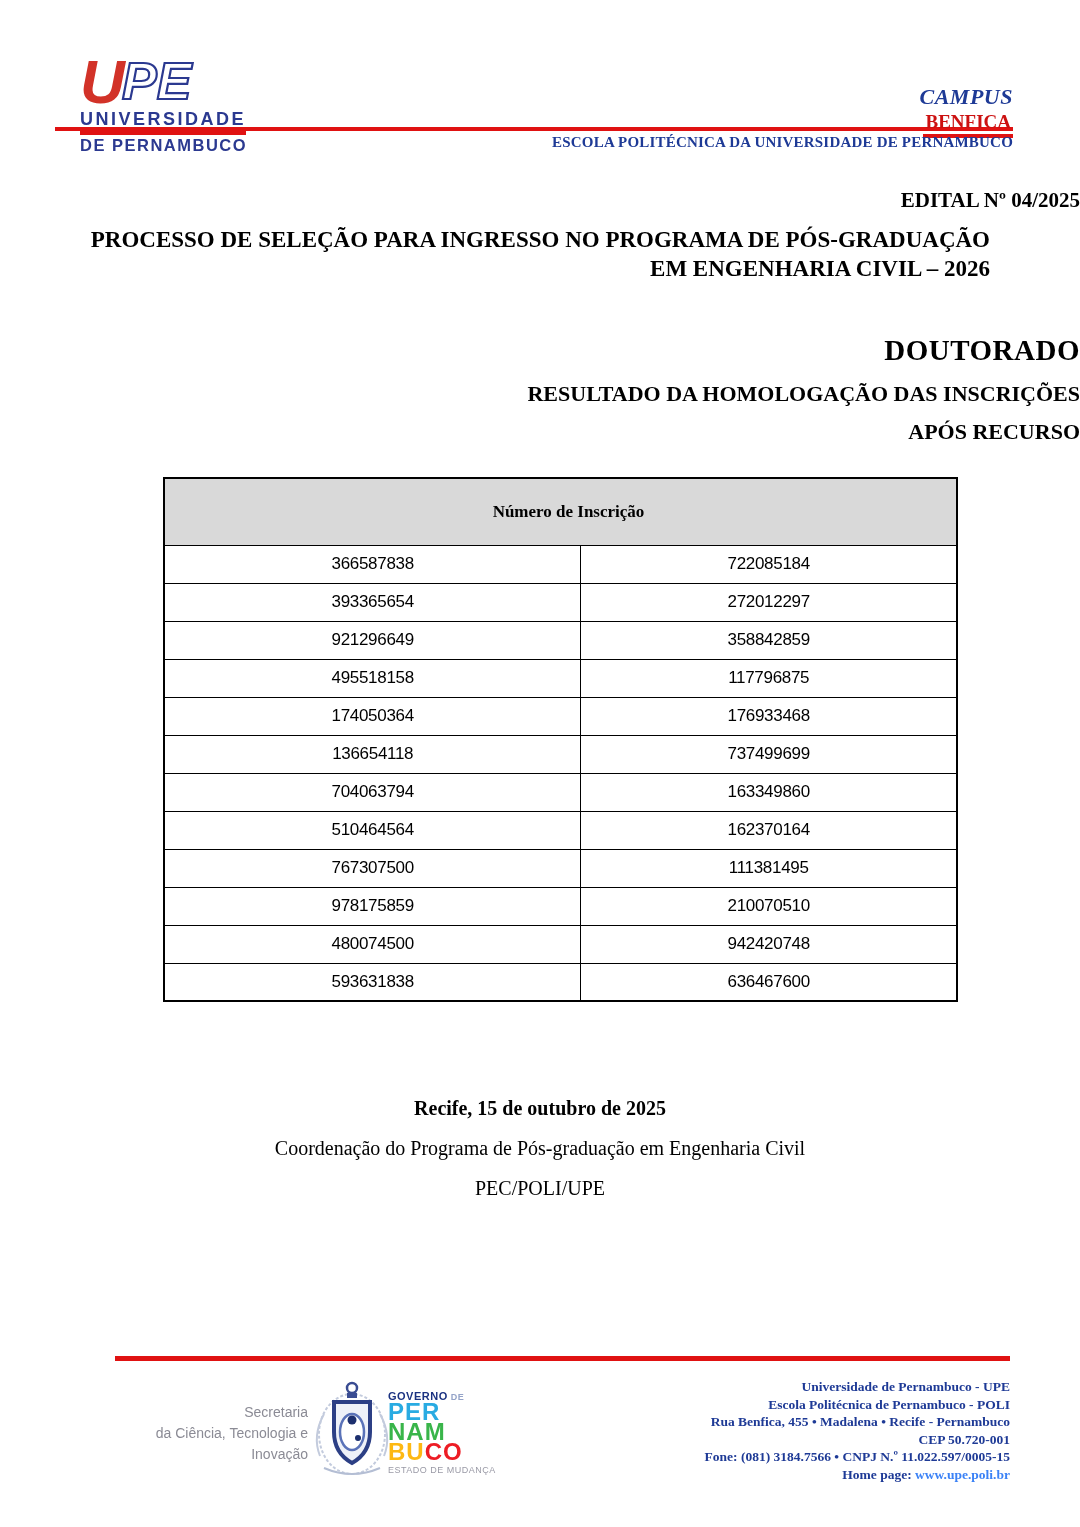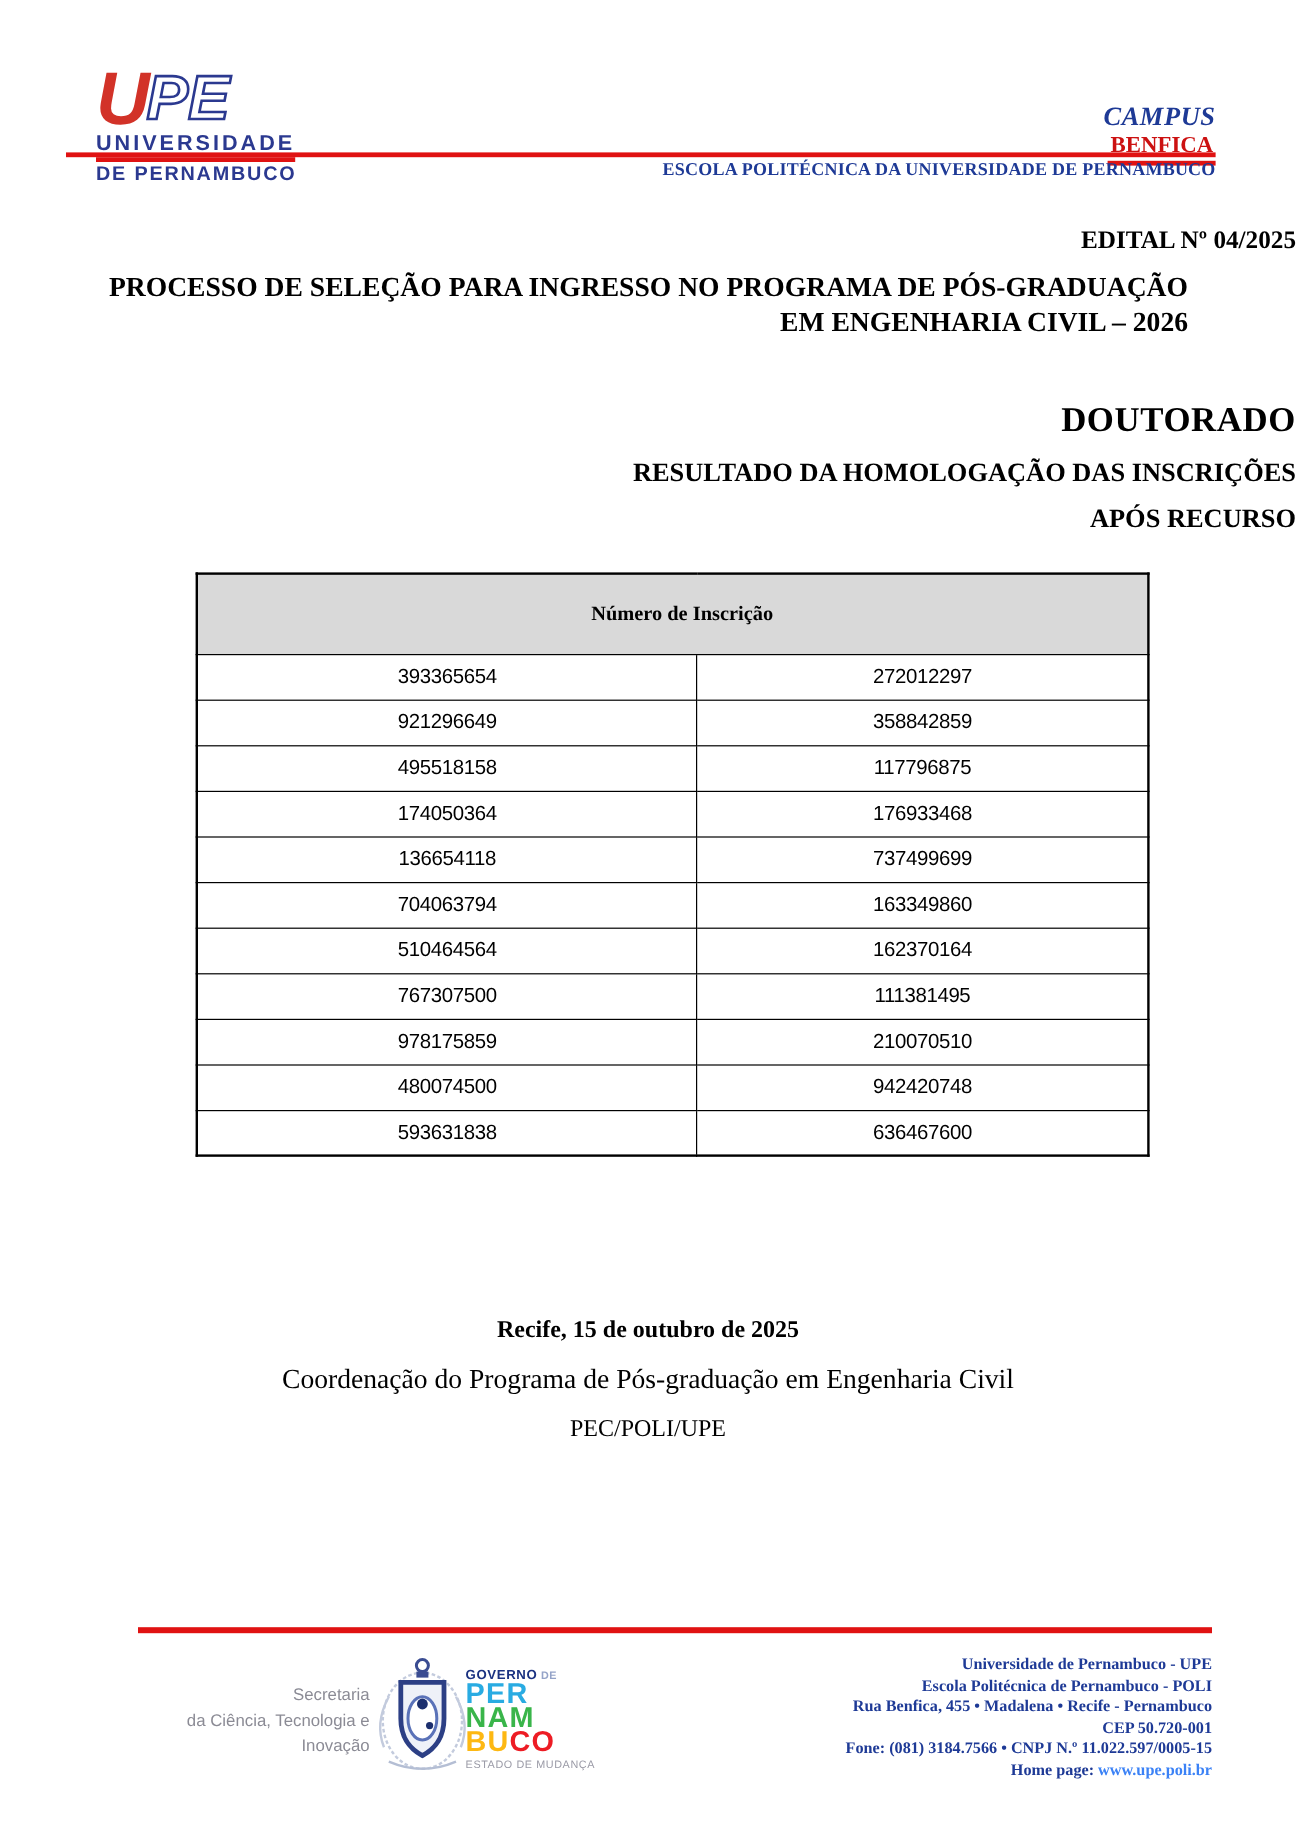--- a/index.html
+++ b/index.html
@@ -75,21 +75,21 @@
     height:38px;
     font-family:"Liberation Sans", sans-serif;
     font-size:17px;
     text-align:center; vertical-align:middle;
     letter-spacing:-0.3px;
   }
 
   
   .signature { position:absolute; left:0; top:1097px; width:1080px; text-align:center; }
   .sig-date { font-size:20px; font-weight:bold; }
-  .sig-org  { font-size:23px; margin-top:17px; }
+  .sig-org  { font-size:20px; margin-top:17px; }
   .sig-unit { font-size:20px; margin-top:17px; }
 
   
   .footer-rule {
     position:absolute; left:115px; top:1356px;
     width:895px; height:5px; background:#e01212;
   }
   .secretariat {
     position:absolute; left:130px; top:1402px; width:178px;
     text-align:right;
@@ -154,20 +154,24 @@
           <col style="width:418px">
           <col style="width:377px">
         </colgroup>
       <thead>
         <tr>
           <th colspan="2">Número de Inscrição</th>
         </tr>
       </thead>
       <tbody>
           <tr>
+            <td>366587838</td>
+            <td>722085184</td>
+          </tr>
+          <tr>
             <td>393365654</td>
             <td>272012297</td>
           </tr>
           <tr>
             <td>921296649</td>
             <td>358842859</td>
           </tr>
           <tr>
             <td>495518158</td>
             <td>117796875</td>

